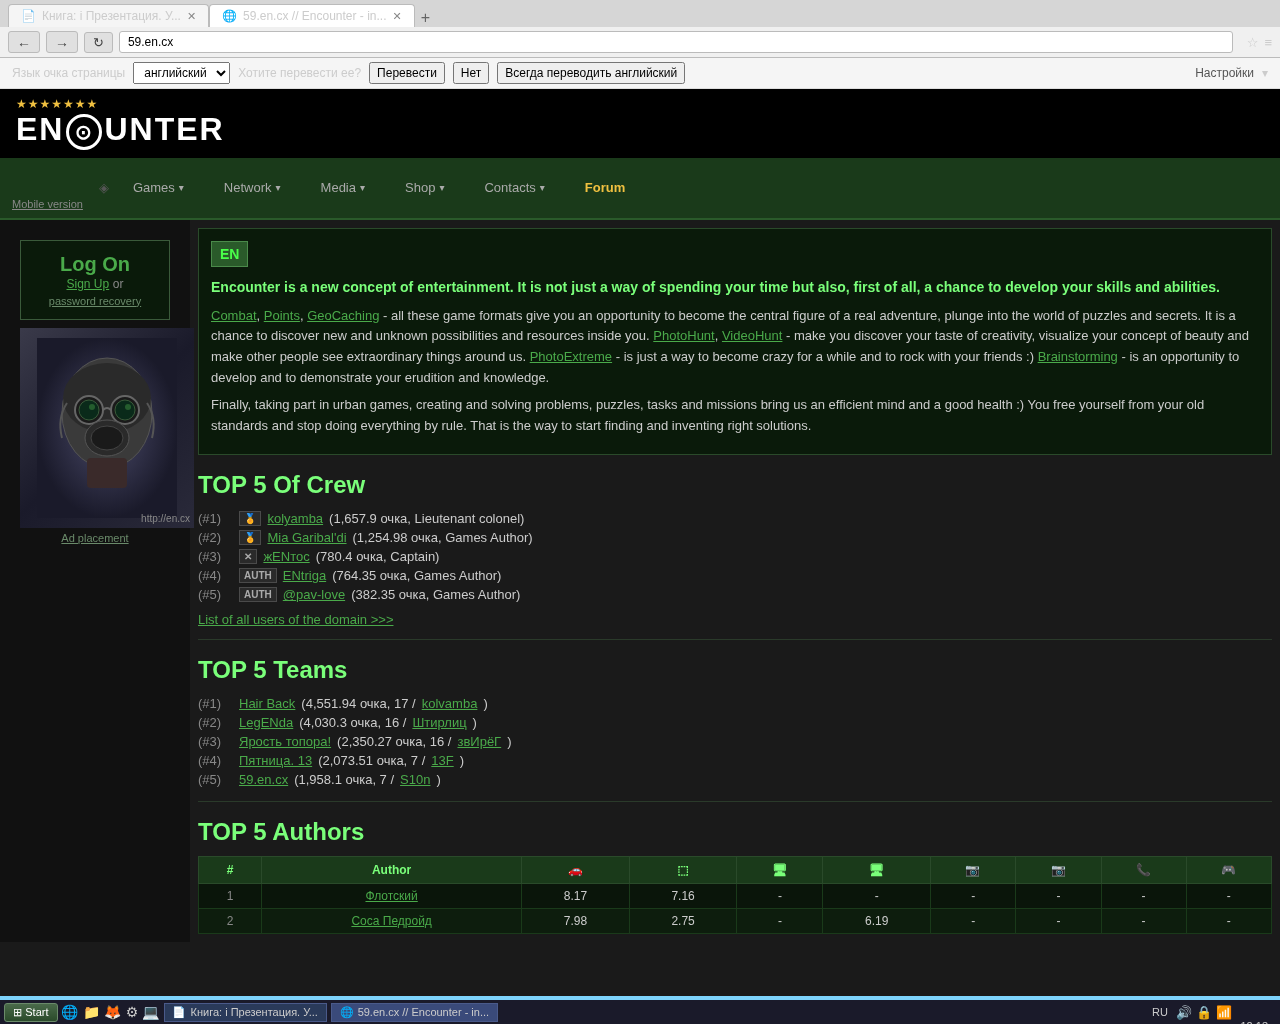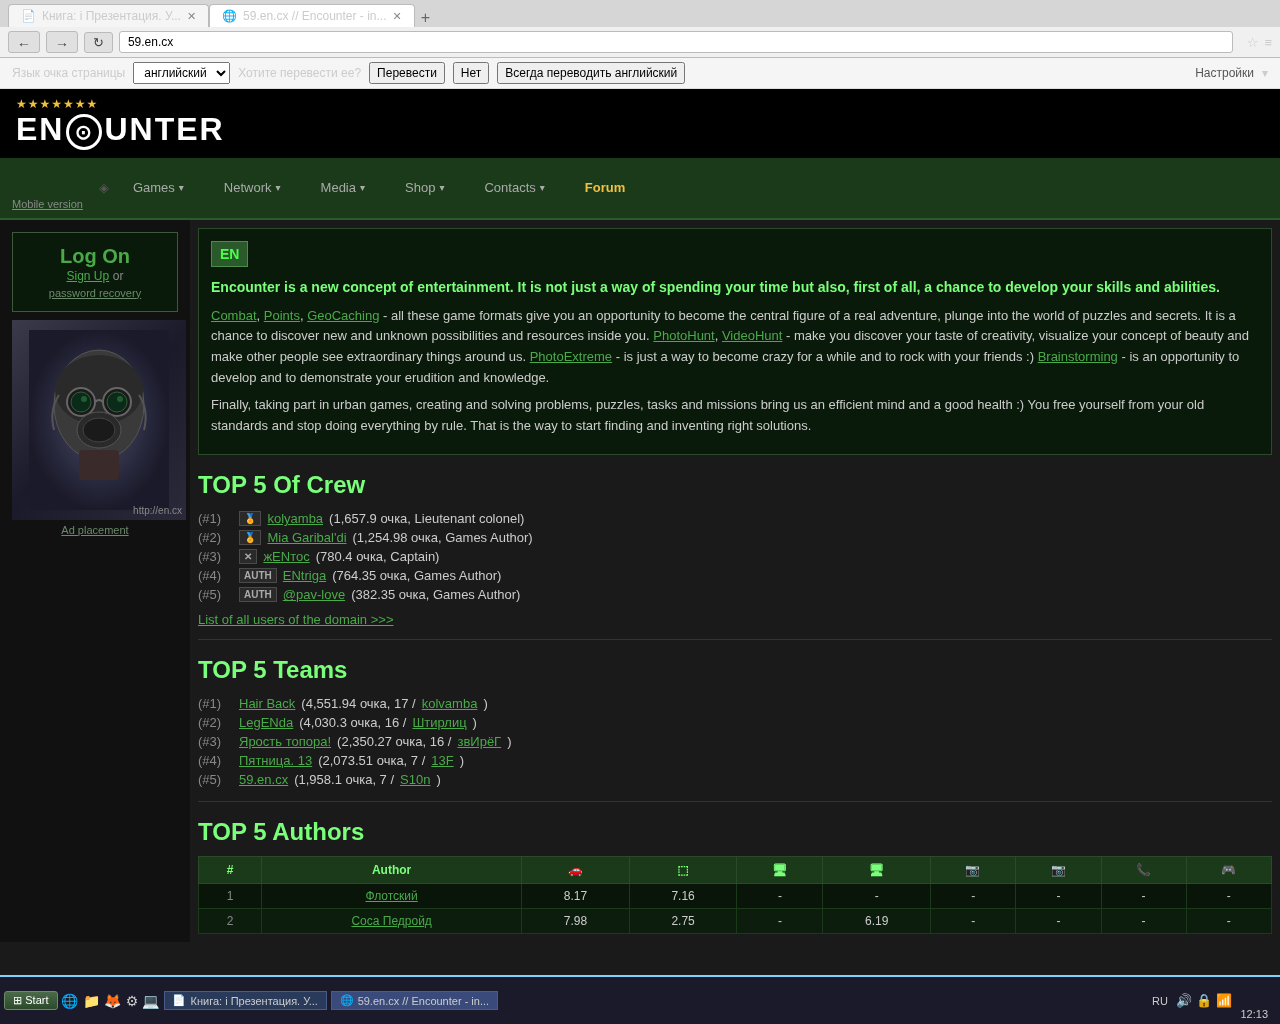--- a/index.html
+++ b/index.html
@@ -35,21 +35,21 @@
     .site-nav { background: #1a3a1a; border-bottom: 2px solid #2a5a2a; display: flex; align-items: center; padding: 0; }
     .mobile-version { color: #888; font-size: 11px; padding: 8px 12px; text-decoration: underline; cursor: pointer; margin-top: 32px; }
     .nav-separator { color: #555; padding: 8px 4px; }
     .nav-menu { display: flex; flex: 1; }
     .nav-item { color: #aaa; padding: 10px 20px; font-size: 13px; cursor: pointer; display: flex; align-items: center; gap: 4px; text-decoration: none; }
     .nav-item.active { color: #f0c040; font-weight: bold; }
     .nav-arrow { font-size: 10px; }
 
     
     .site-content { display: flex; gap: 0; }
-    .sidebar { width: 190px; min-width: 190px; background: #111; padding: 12px; }
+    .sidebar { width: 190px; min-width: 190px; background: #111; padding: 20px; }
     .main-content { flex: 1; padding: 8px; }
 
     
     .login-box { border: 1px solid #3a5a3a; background: #0a1a0a; padding: 12px; text-align: center; margin-bottom: 8px; }
     .login-link { color: #4aaa4a; font-size: 20px; font-weight: bold; text-decoration: none; display: block; }
     .signup-link { color: #4aaa4a; font-size: 12px; text-decoration: underline; cursor: pointer; }
     .or-text { color: #888; font-size: 12px; }
     .password-link { color: #6a8a6a; font-size: 11px; text-decoration: underline; cursor: pointer; display: block; margin-top: 4px; }
     .sidebar-image { width: 174px; height: 200px; background: #4c1d95; position: relative; overflow: hidden; margin-bottom: 4px; }
     .sidebar-image-inner { width: 100%; height: 100%; background: linear-gradient(135deg, #3a3a4a 0%, #1a1a2a 50%, #2a2a3a 100%); display: flex; align-items: center; justify-content: center; }
@@ -81,21 +81,21 @@
     
     .authors-table { width: 100%; border-collapse: collapse; font-size: 12px; margin-top: 8px; }
     .authors-table th { background: #1a3a1a; color: #7aff7a; border: 1px solid #2a4a2a; padding: 6px 8px; text-align: center; font-weight: bold; }
     .authors-table td { border: 1px solid #1a3a1a; padding: 5px 8px; text-align: center; color: #ccc; }
     .authors-table tr:nth-child(even) td { background: #0d1d0d; }
     .authors-table tr:nth-child(odd) td { background: #0a150a; }
     .authors-table td.author-name { color: #4aaa4a; text-decoration: underline; cursor: pointer; }
     .authors-table td.num { color: #888; }
 
     
-    .taskbar { background: #1a1a2a; display: flex; align-items: center; padding: 2px 4px; gap: 4px; border-top: 2px solid #7dd3fc; position: fixed; bottom: 0; left: 0; right: 0; height: 49px; }
+    .taskbar { background: #1a1a2a; display: flex; align-items: center; padding: 2px 4px; gap: 4px; border-top: 4px solid #7dd3fc; position: fixed; bottom: 0; left: 0; right: 0; height: 28px; }
     .start-btn { background: linear-gradient(to bottom, #4a6a4a, #2a4a2a); border: 1px solid #6a8a6a; color: white; font-size: 11px; padding: 2px 8px; border-radius: 3px; cursor: pointer; }
     .taskbar-icons { display: flex; gap: 4px; }
     .taskbar-icon { font-size: 14px; cursor: pointer; }
     .taskbar-window { background: #2a3a5a; border: 1px solid #4a5a8a; color: #ccc; font-size: 11px; padding: 2px 8px; cursor: pointer; display: flex; align-items: center; gap: 4px; }
     .taskbar-window.active { background: #3a4a7a; }
     .taskbar-spacer { flex: 1; }
     .taskbar-right { display: flex; align-items: center; gap: 8px; padding: 0 8px; }
     .taskbar-locale { color: #ccc; font-size: 11px; }
     .taskbar-time { color: #ccc; font-size: 11px; margin-top: 27px; }
     .taskbar-sys-icons { display: flex; gap: 4px; }

